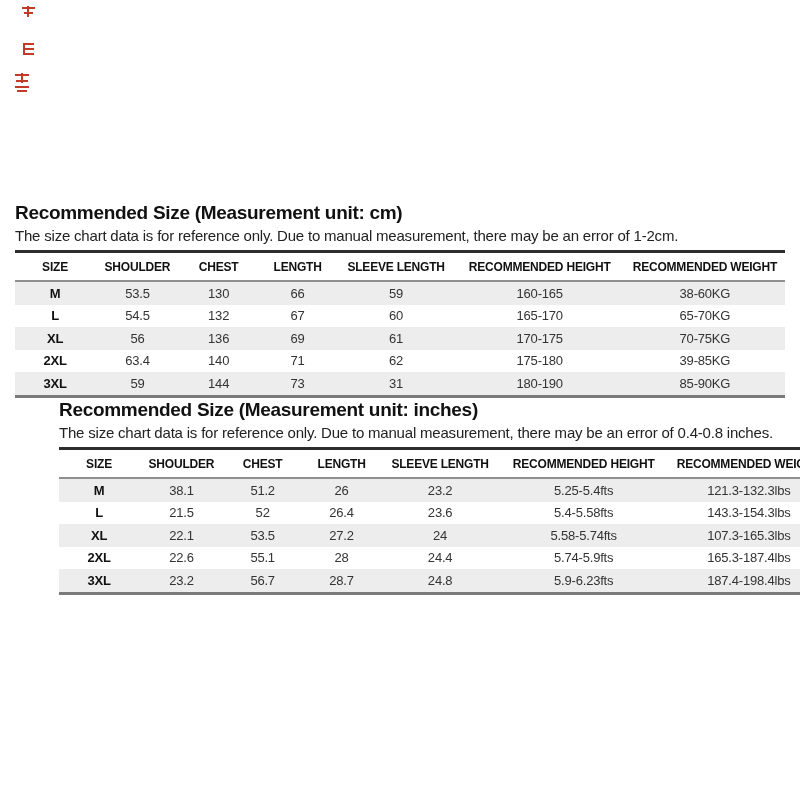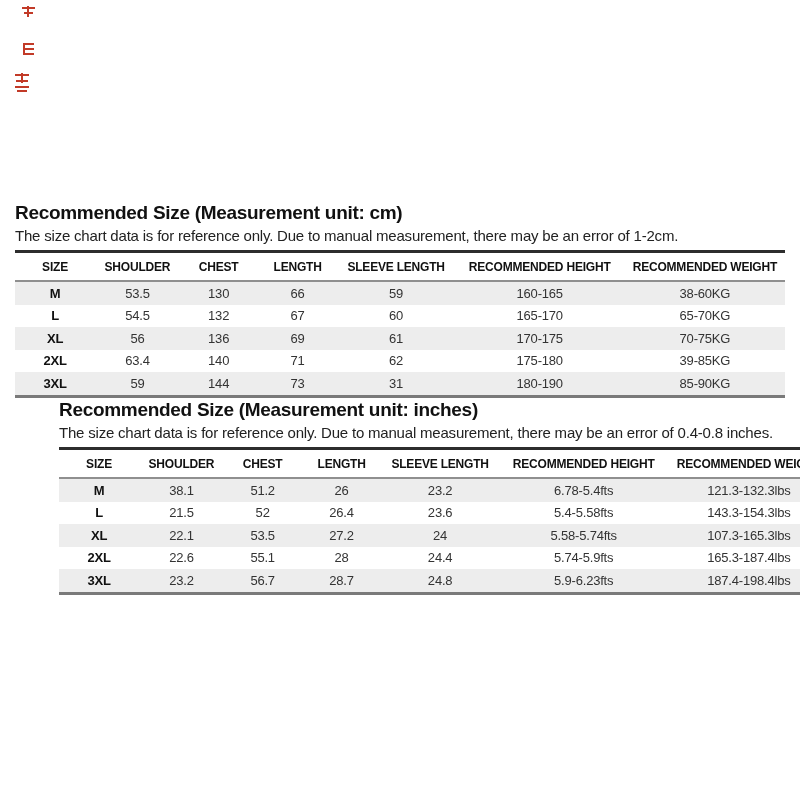--- a/index.html
+++ b/index.html
@@ -216,21 +216,21 @@
             <th>RECOMMENDED WEIGHT</th>
           </tr>
         </thead>
         <tbody>
           <tr>
             <td class="size-cell">M</td>
             <td class="value-cell">38.1</td>
             <td class="value-cell">51.2</td>
             <td class="value-cell">26</td>
             <td class="value-cell">23.2</td>
-            <td class="value-cell">6.78-5.4fts</td>
+            <td class="value-cell">5.25-5.4fts</td>
             <td class="value-cell">121.3-132.3lbs</td>
           </tr>
           <tr>
             <td class="size-cell">L</td>
             <td class="value-cell">21.5</td>
             <td class="value-cell">52</td>
             <td class="value-cell">26.4</td>
             <td class="value-cell">23.6</td>
             <td class="value-cell">5.4-5.58fts</td>
             <td class="value-cell">143.3-154.3lbs</td>

